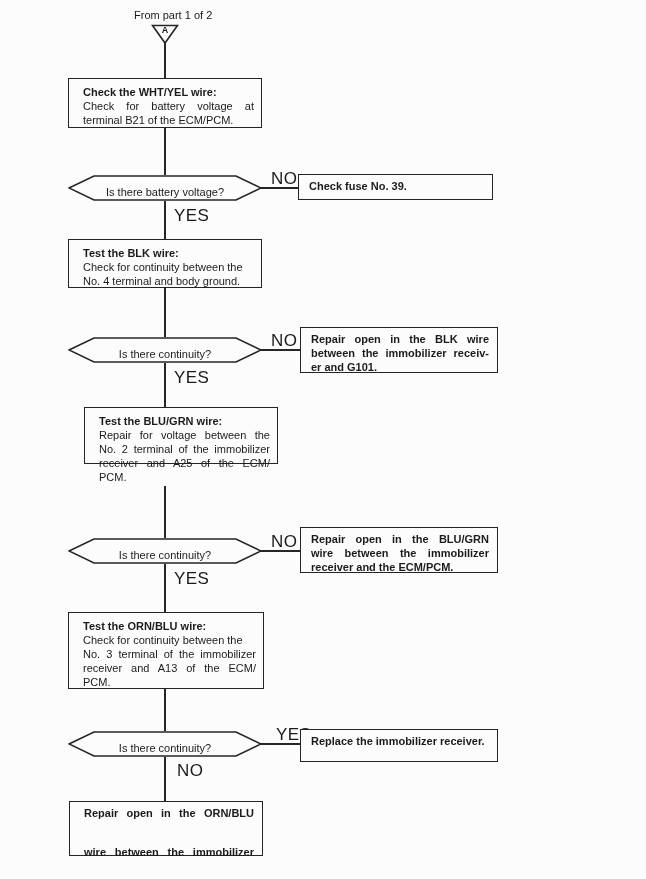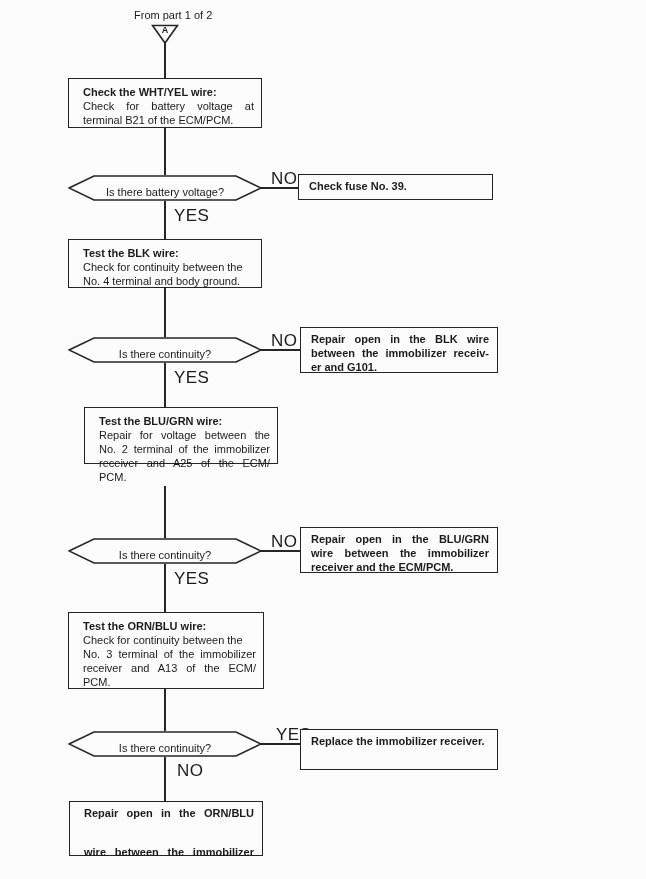--- a/index.html
+++ b/index.html
@@ -166,21 +166,21 @@
 
   <div class="dec" style="left:68px;top:731px;">
     <svg width="194" height="26">
       <polygon points="1,13 26,1 168,1 193,13 168,25 26,25" fill="#fcfcfc" stroke="#242424" stroke-width="1.5"></polygon>
     </svg>
     <span class="q">Is there continuity?</span>
   </div>
   <span class="lbl" style="left:276px;top:725px;">YES</span>
   <span class="lbl" style="left:177px;top:761px;">NO</span>
 
-  <div class="abox" style="left:300px;top:729px;width:198px;height:41px;">
+  <div class="abox" style="left:300px;top:729px;width:198px;height:33px;">
     <div>Replace the immobilizer receiver.</div>
   </div>
 
   <div class="abox" style="left:69px;top:801px;width:194px;height:55px;padding-left:14px;gap:25px;">
     <div class="j">Repair open in the ORN/BLU</div>
     <div class="j">wire between the immobilizer</div>
     <div>receiver and the ECM/PCM.</div>
   </div>
 
 </div>

